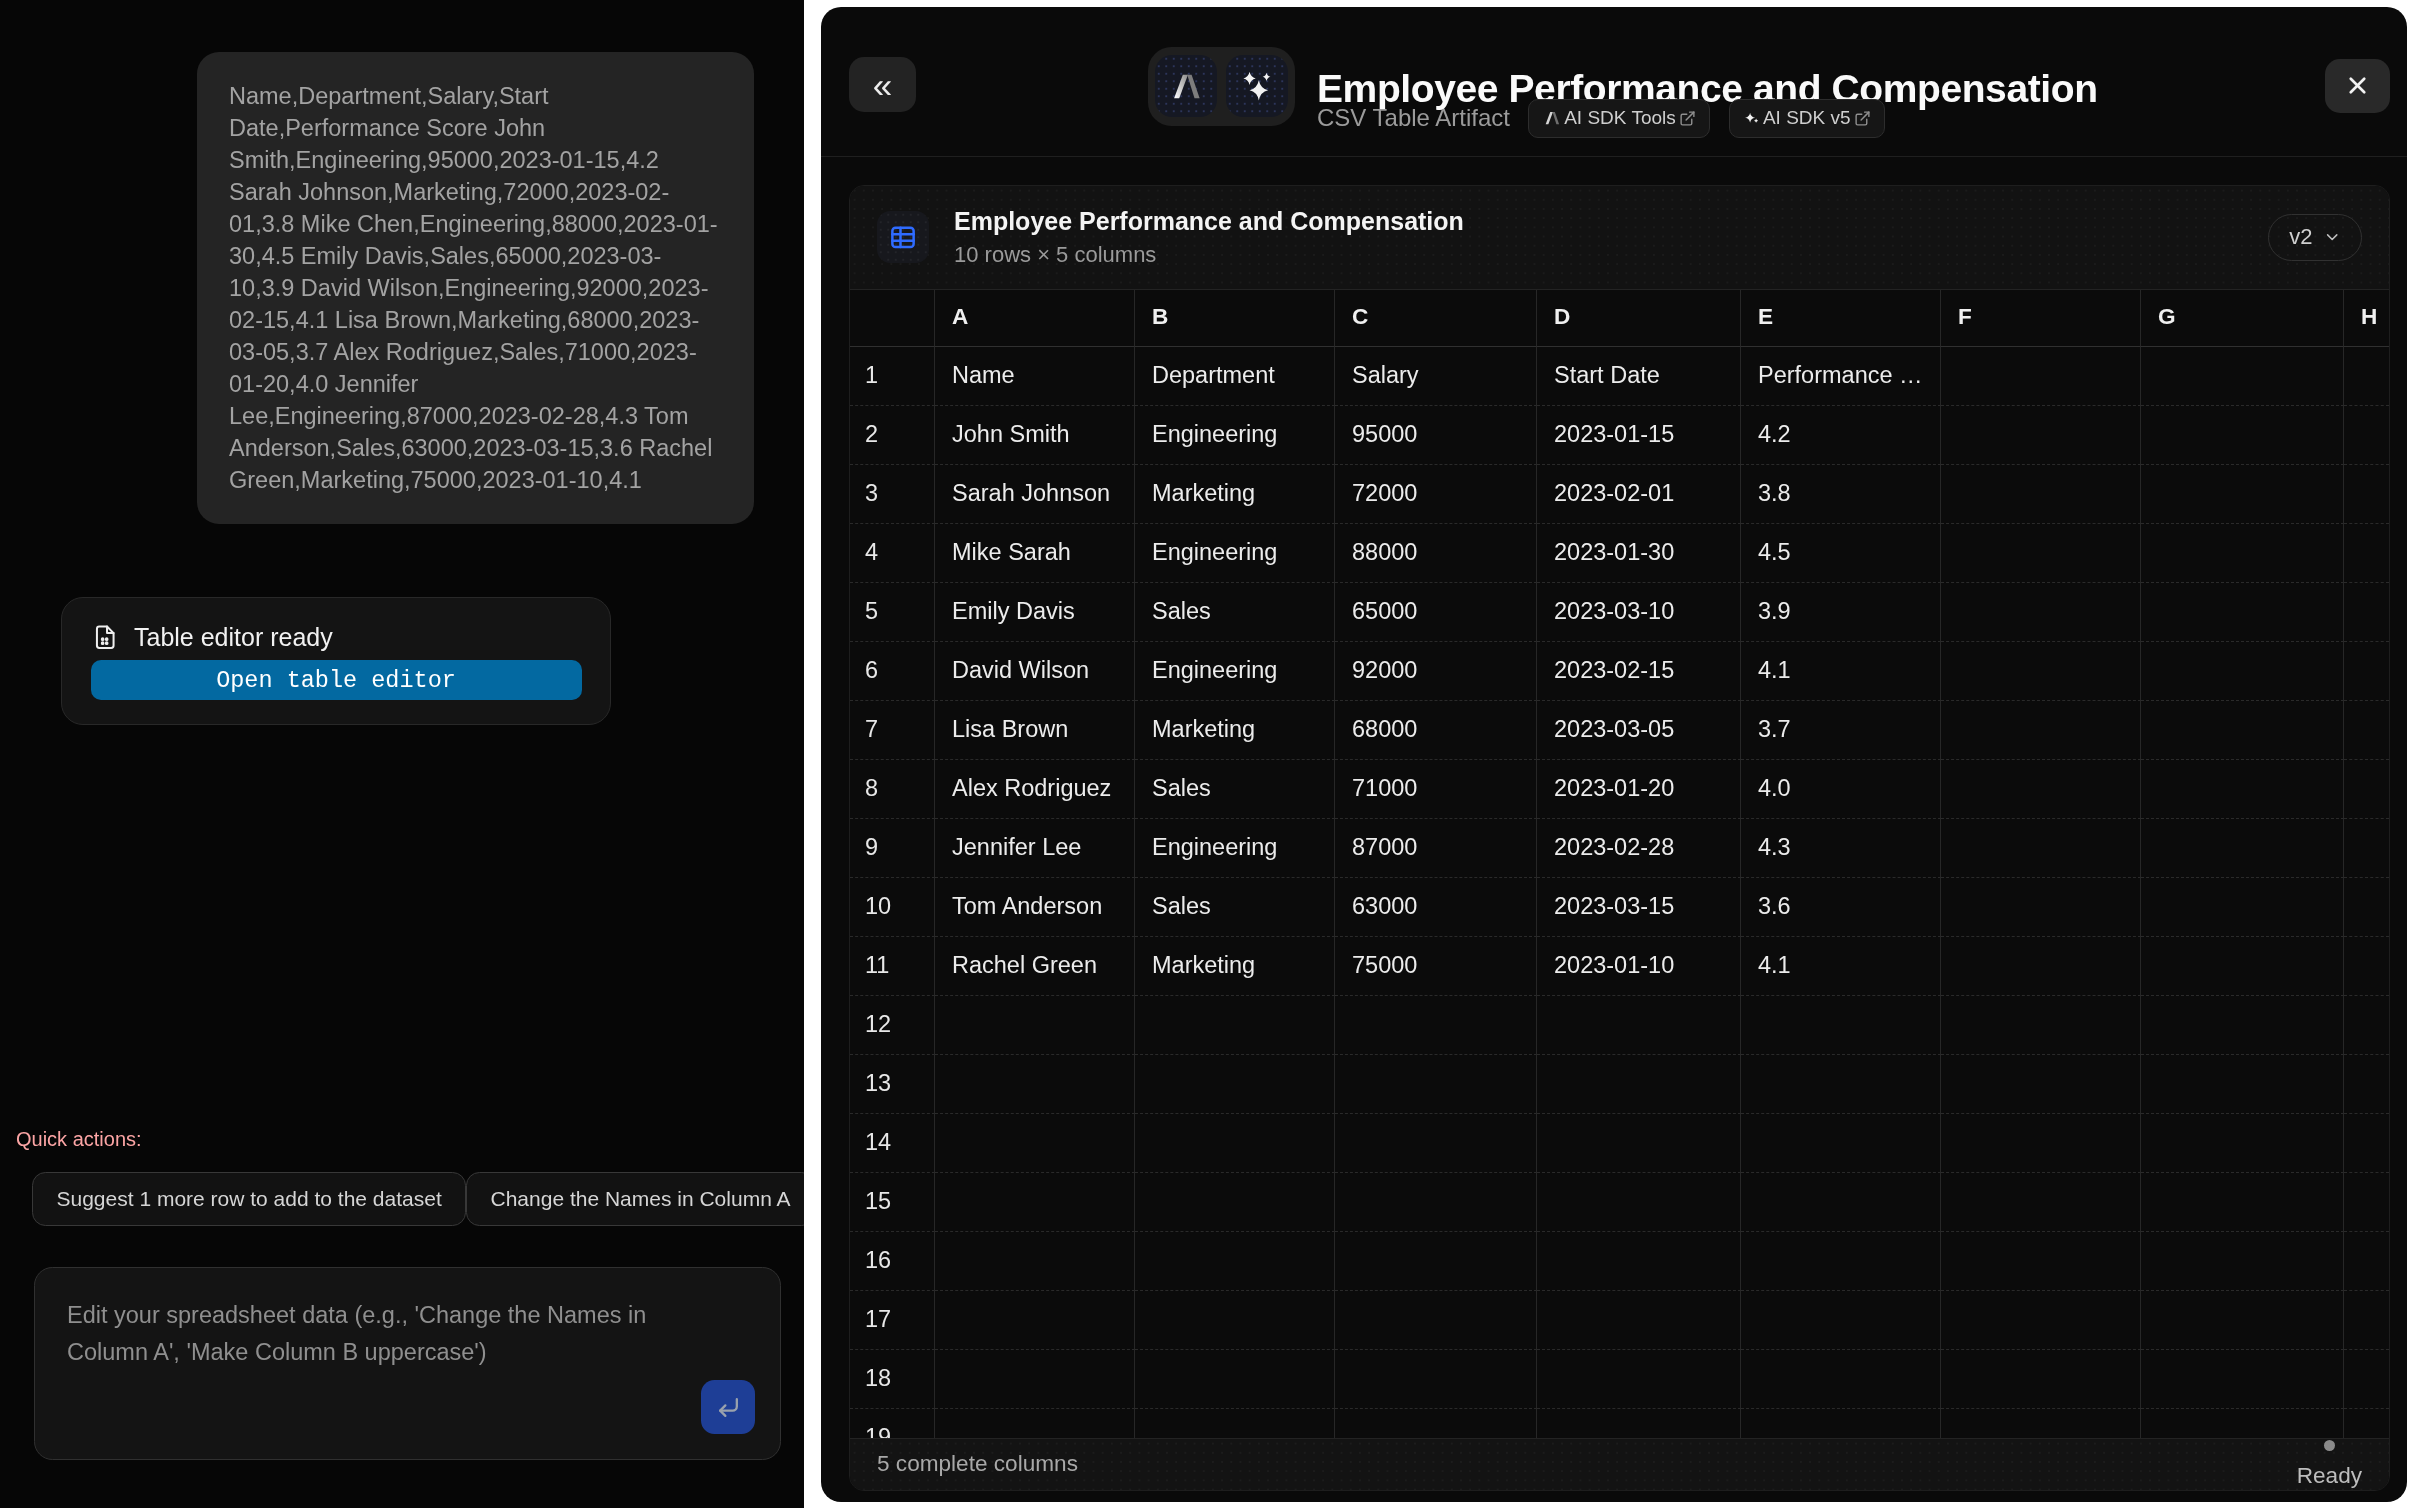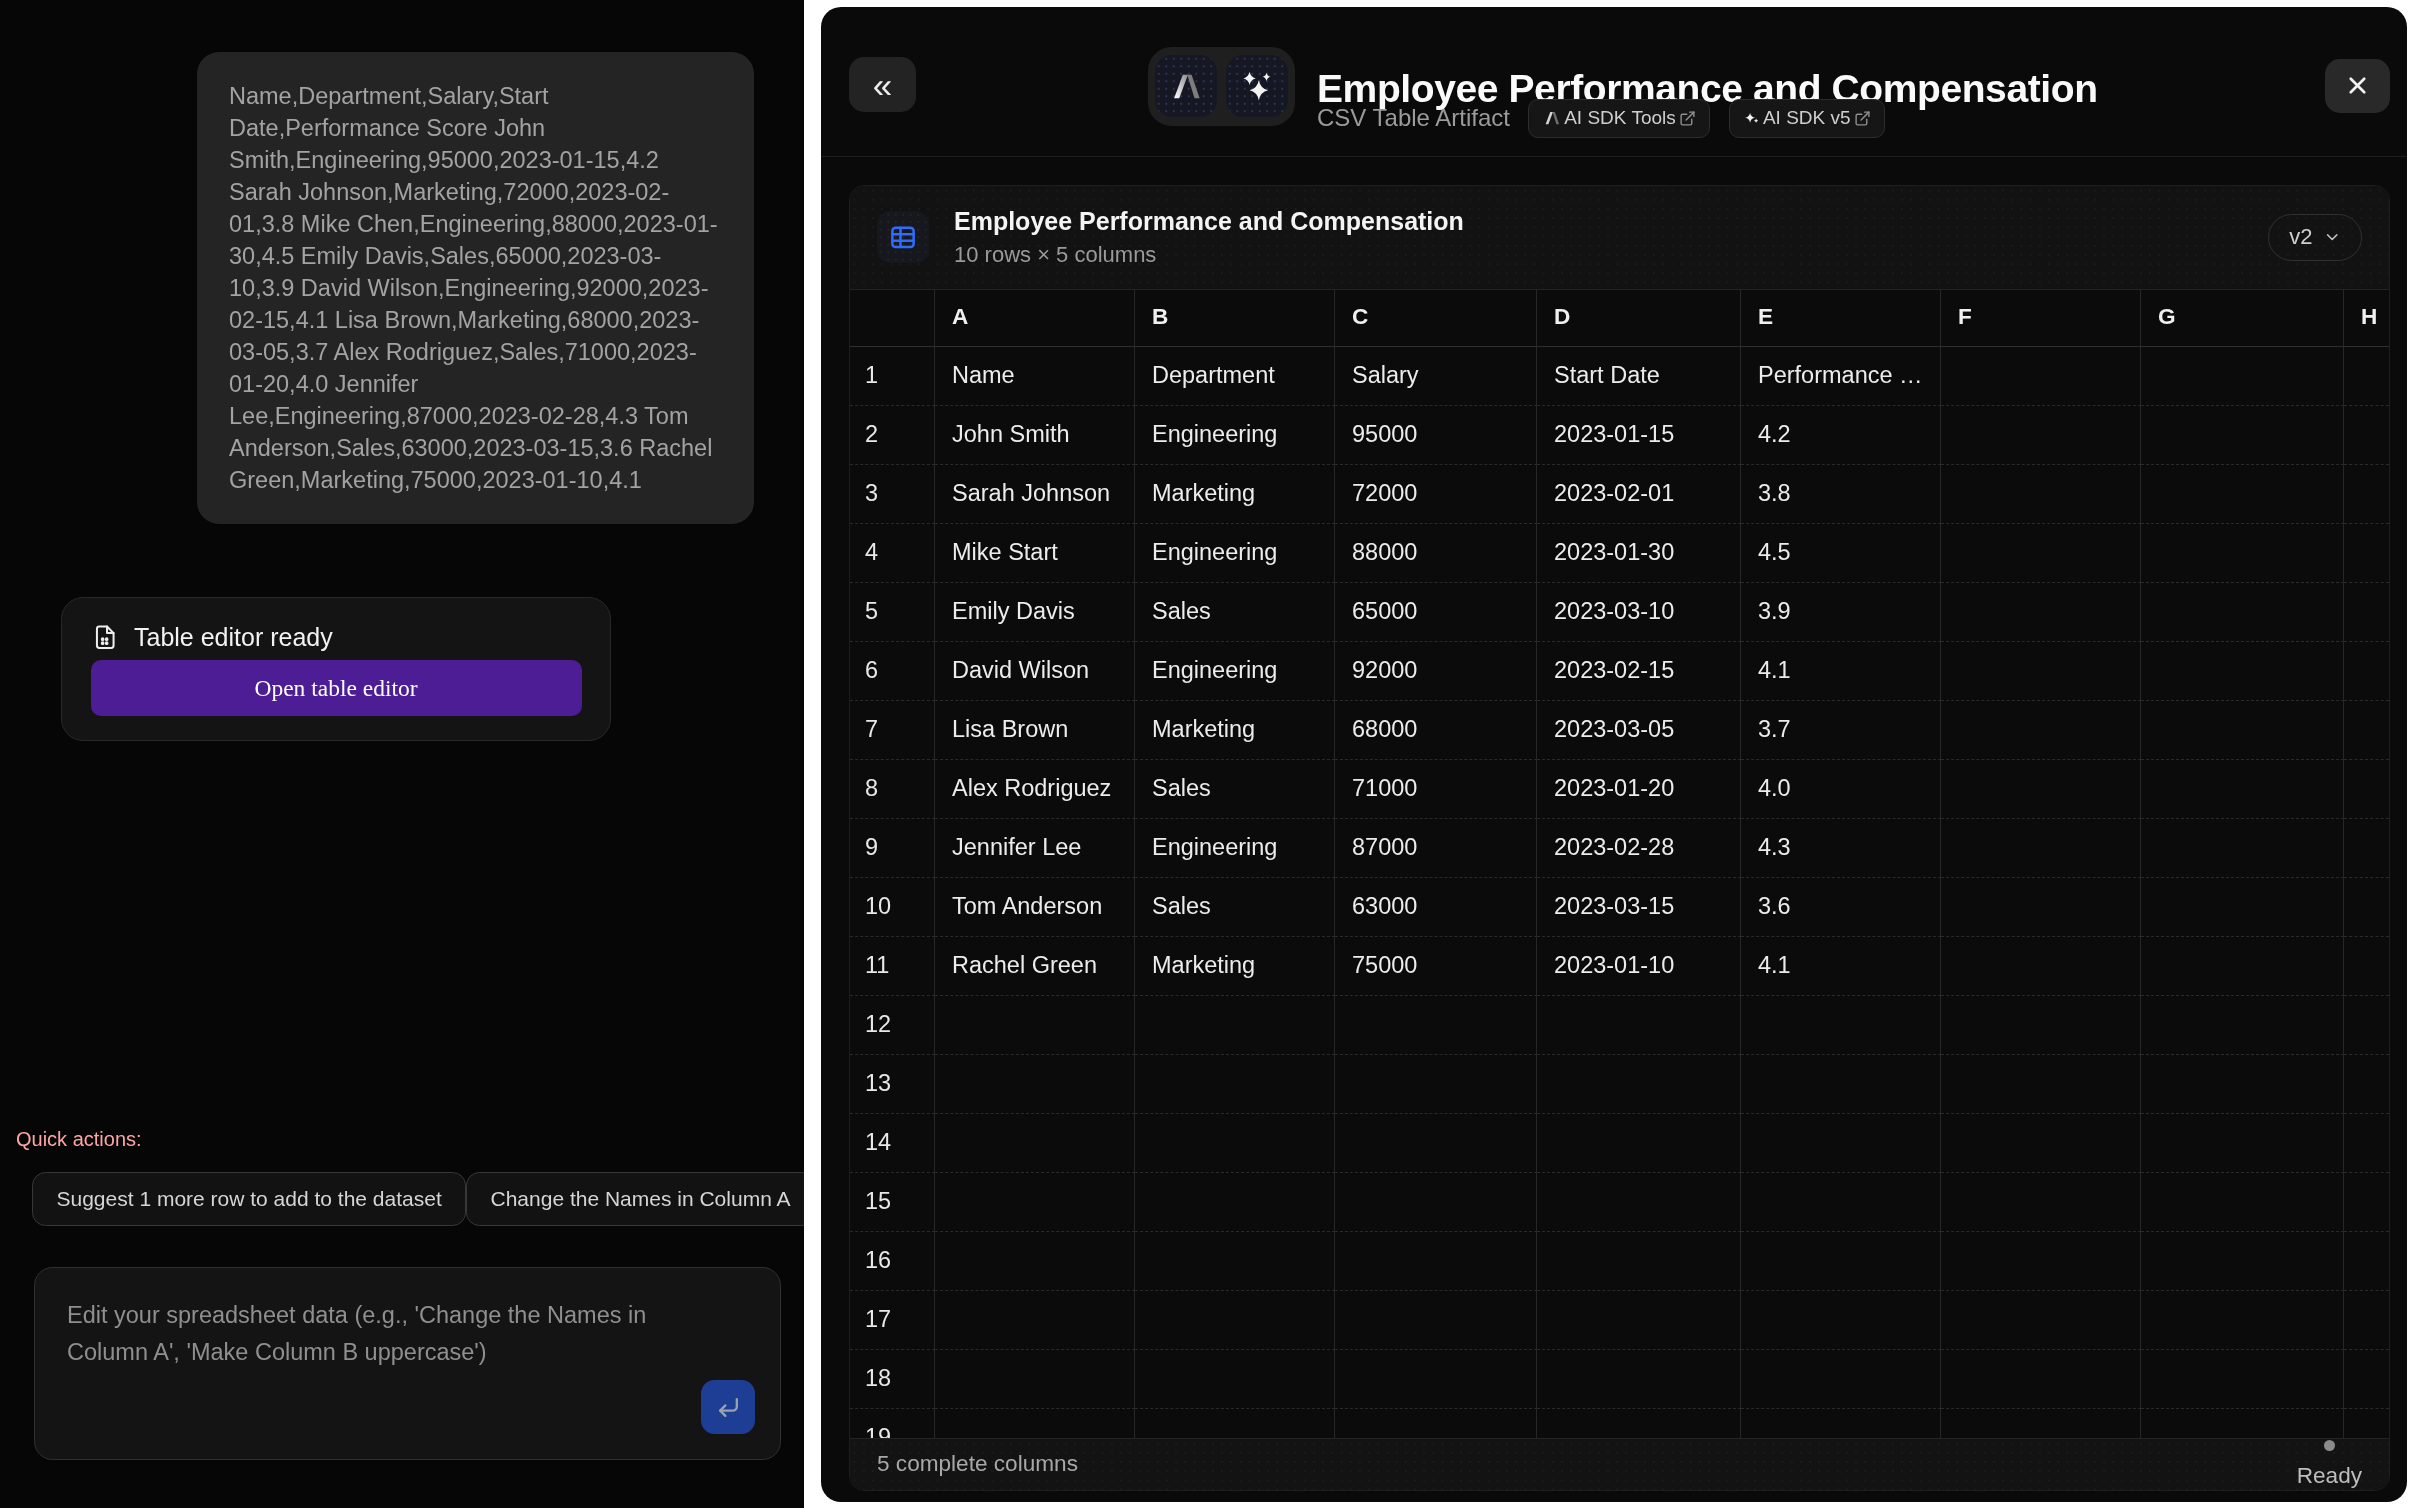--- a/index.html
+++ b/index.html
@@ -9,22 +9,22 @@
 
   
   .left-panel{position:absolute;left:0;top:0;width:804px;height:1508px;background:#060606;overflow:hidden;}
   .csv-bubble{position:absolute;right:50px;top:52px;width:493px;padding:28px 32px;background:#242424;
               border-radius:22px;color:#a3a3a3;font-size:23.5px;line-height:32px;word-wrap:break-word;}
   .tool-card{position:absolute;left:61px;top:597px;width:491px;padding:25px 28.5px 23.5px 28.5px;background:#141414;
              border:1.7px solid #282828;border-radius:22px;}
   .tool-head{display:flex;align-items:center;gap:15px;}
   .tool-title{font-size:25px;font-weight:400;color:#f2f2f2;text-align:center;}
   .tool-desc{margin:13.4px 0 0 0;font-size:22px;line-height:32px;color:#9a9a9a;}
-  .open-btn{margin-top:8.4px;width:100%;height:56px;border:none;border-radius:10px;background:#4c1d95;
-            color:#ffffff;font-size:23.5px;font-weight:500;font-family:Liberation Serif, serif;cursor:pointer;}
+  .open-btn{margin-top:8.4px;width:100%;height:40px;border:none;border-radius:10px;background:#0369a1;
+            color:#ffffff;font-size:23.5px;font-weight:500;font-family:Liberation Mono, monospace;cursor:pointer;}
   .quick-label{position:absolute;left:16px;top:1128px;font-size:20px;color:#fca5a5;}
   .chip{position:absolute;top:1172px;height:54px;display:flex;align-items:center;padding:0 23.5px;background:#121212;
         border:1.7px solid #383838;border-radius:13.4px;color:#d5d5d5;font-size:21px;white-space:nowrap;
         font-family:inherit;cursor:pointer;}
   .chip1{left:32px;}
   .chip2{left:466px;}
   .composer{position:absolute;left:34px;top:1267px;width:685px;height:137px;background:#141414;
             border:1.7px solid #303030;border-radius:18.4px;padding:27px 30px;}
   .composer-input{width:599px;height:130px;background:transparent;border:none;outline:none;resize:none;
                   font-family:inherit;font-size:23.5px;line-height:37px;color:#e0e0e0;}
@@ -261,21 +261,21 @@
             <div class="gcell rnum">3</div>
             <div class="gcell dcell">Sarah Johnson</div>
             <div class="gcell dcell">Marketing</div>
             <div class="gcell dcell">72000</div>
             <div class="gcell dcell">2023-02-01</div>
             <div class="gcell dcell">3.8</div>
             <div class="gcell dcell"></div>
             <div class="gcell dcell"></div>
             <div class="gcell dcell"></div>
             <div class="gcell rnum">4</div>
-            <div class="gcell dcell">Mike Start</div>
+            <div class="gcell dcell">Mike Sarah</div>
             <div class="gcell dcell">Engineering</div>
             <div class="gcell dcell">88000</div>
             <div class="gcell dcell">2023-01-30</div>
             <div class="gcell dcell">4.5</div>
             <div class="gcell dcell"></div>
             <div class="gcell dcell"></div>
             <div class="gcell dcell"></div>
             <div class="gcell rnum">5</div>
             <div class="gcell dcell">Emily Davis</div>
             <div class="gcell dcell">Sales</div>

